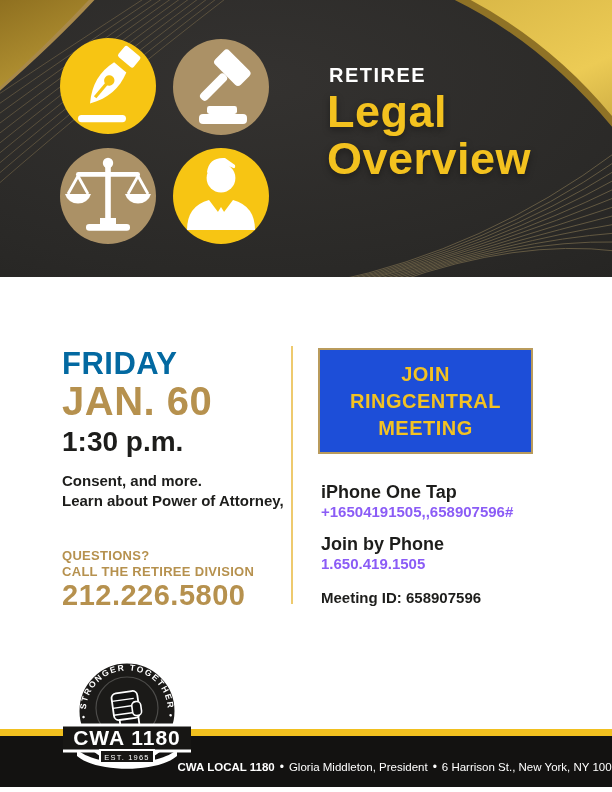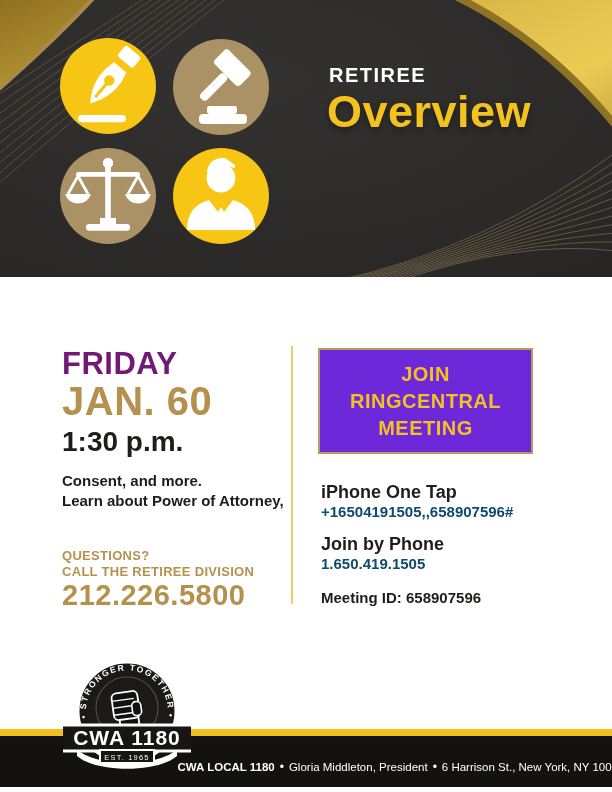--- a/index.html
+++ b/index.html
@@ -13,37 +13,37 @@
   .icon-circle{position:absolute;border-radius:50%;}
   .icon-circle svg{position:absolute;left:0;top:0;width:100%;height:100%;}
   .kicker{position:absolute;left:329px;top:64px;font-size:20px;font-weight:bold;
           color:#fff;letter-spacing:1.5px;}
   .title{position:absolute;left:327px;top:88px;font-size:45px;line-height:47px;
          font-weight:bold;color:#f3c21f;letter-spacing:.5px;
          text-shadow:0 3px 7px rgba(0,0,0,.35);}
   .title span{display:block;}
 
   
-  .day   {left:62px;top:346px;font-size:31px;font-weight:bold;color:#701a75;letter-spacing:.5px;}
+  .day   {left:62px;top:346px;font-size:31px;font-weight:bold;color:#0369a1;letter-spacing:.5px;}
   .date  {left:62px;top:379px;font-size:40px;font-weight:bold;color:#b6914e;letter-spacing:.5px;}
   .time  {left:62px;top:426px;font-size:28px;font-weight:bold;color:#1d1d1b;}
   .desc  {left:62px;top:471px;font-size:15px;line-height:19.5px;font-weight:bold;color:#1d1d1b;}
   .qlabel{left:62px;top:548px;font-size:13px;font-weight:bold;color:#b6914e;letter-spacing:.3px;}
   .clabel{left:62px;top:564px;font-size:13px;font-weight:bold;color:#b6914e;letter-spacing:.3px;}
   .phone {left:62px;top:579px;font-size:29px;font-weight:bold;color:#b6914e;letter-spacing:.5px;}
   .divider{left:291px;top:346px;width:2px;height:258px;background:#eeca6e;}
 
-  .join-box{left:318px;top:348px;width:215px;height:106px;background:#6d28d9;
+  .join-box{left:318px;top:348px;width:215px;height:106px;background:#1d4ed8;
             border:2px solid #b99b5c;box-sizing:border-box;display:flex;
             flex-direction:column;justify-content:center;align-items:center;}
   .join-box span{display:block;font-size:20px;line-height:27px;font-weight:bold;
             color:#f3c222;letter-spacing:.5px;text-align:center;}
 
   .m-label{font-size:18px;font-weight:bold;color:#1d1d1b;}
-  .m-value{font-size:15px;font-weight:600;color:#0c4a6e;}
+  .m-value{font-size:15px;font-weight:600;color:#8b5cf6;}
   .lbl1{left:321px;top:482px;} .val1{left:321px;top:503px;}
   .lbl2{left:321px;top:534px;} .val2{left:321px;top:555px;}
   .mid {left:321px;top:589px;font-size:15px;font-weight:bold;color:#1d1d1b;}
 
   
   .gold-bar{left:0;top:729px;width:612px;height:7px;background:#f1c01f;}
   .footer-bar{left:0;top:736px;width:612px;height:51px;background:#131211;}
   .footer-text{position:absolute;left:196px;top:736px;width:410px;height:62px;
                display:flex;align-items:center;justify-content:center;
                color:#fff;font-size:11.5px;white-space:nowrap;}
@@ -149,20 +149,21 @@
       <circle cx="24" cy="15" r="7.2" fill="#fff"></circle>
       <path d="M17,12 Q18,4.5 26,5 L31,8.5 Q31.5,11 29,9.5 Q23,6.5 18,13.5 Z" fill="#fff"></path>
       <path d="M7,41 Q7,29 18,26 L30,26 Q41,29 41,41 Z" fill="#fff"></path>
       <polygon points="18,26 30,26 24,34" fill="#f7c513"></polygon>
       <polygon points="24,41 21.8,33 24,29.5 26.2,33" fill="#fff"></polygon>
     </svg>
   </div>
 
   <div class="kicker">RETIREE</div>
   <div class="title">
+    <span>Legal</span>
     <span>Overview</span>
   </div>
 </div>
 
 <div class="abs day">FRIDAY</div>
 <div class="abs date">JAN. 60</div>
 <div class="abs time">1:30 p.m.</div>
 <div class="abs desc">
   <span style="display:block">Consent, and more.</span>
   <span style="display:block">Learn about Power of Attorney,</span>

